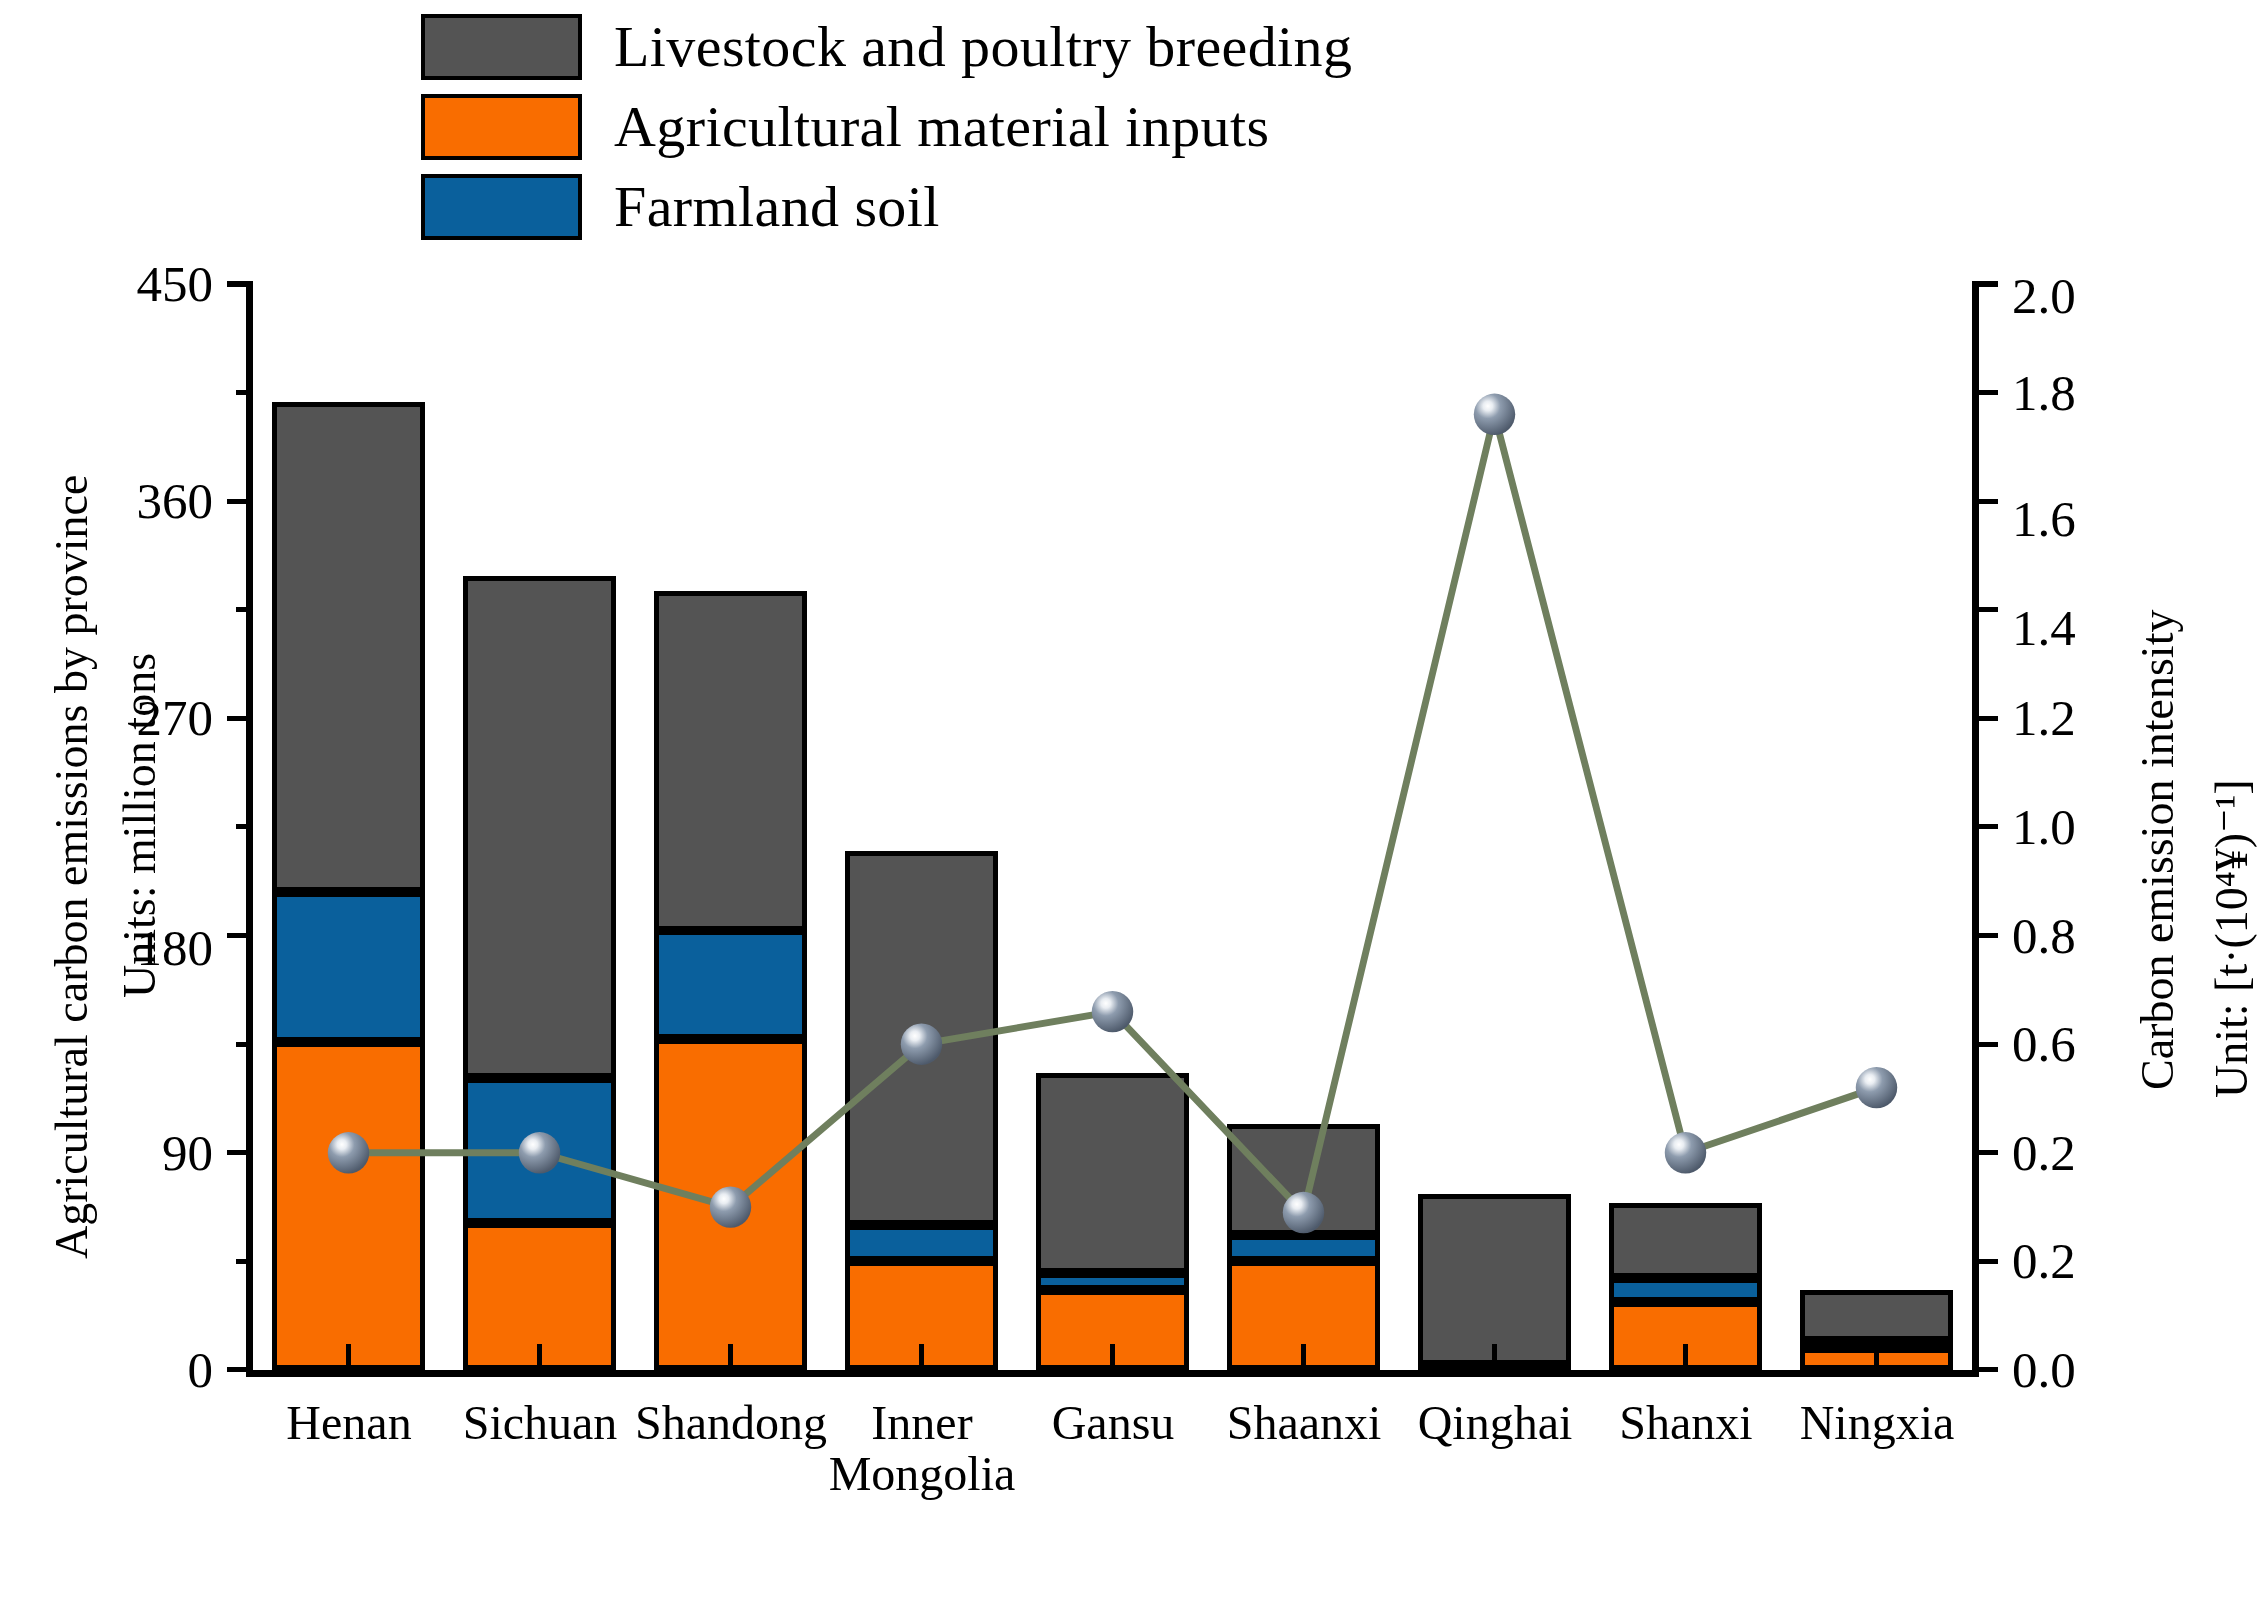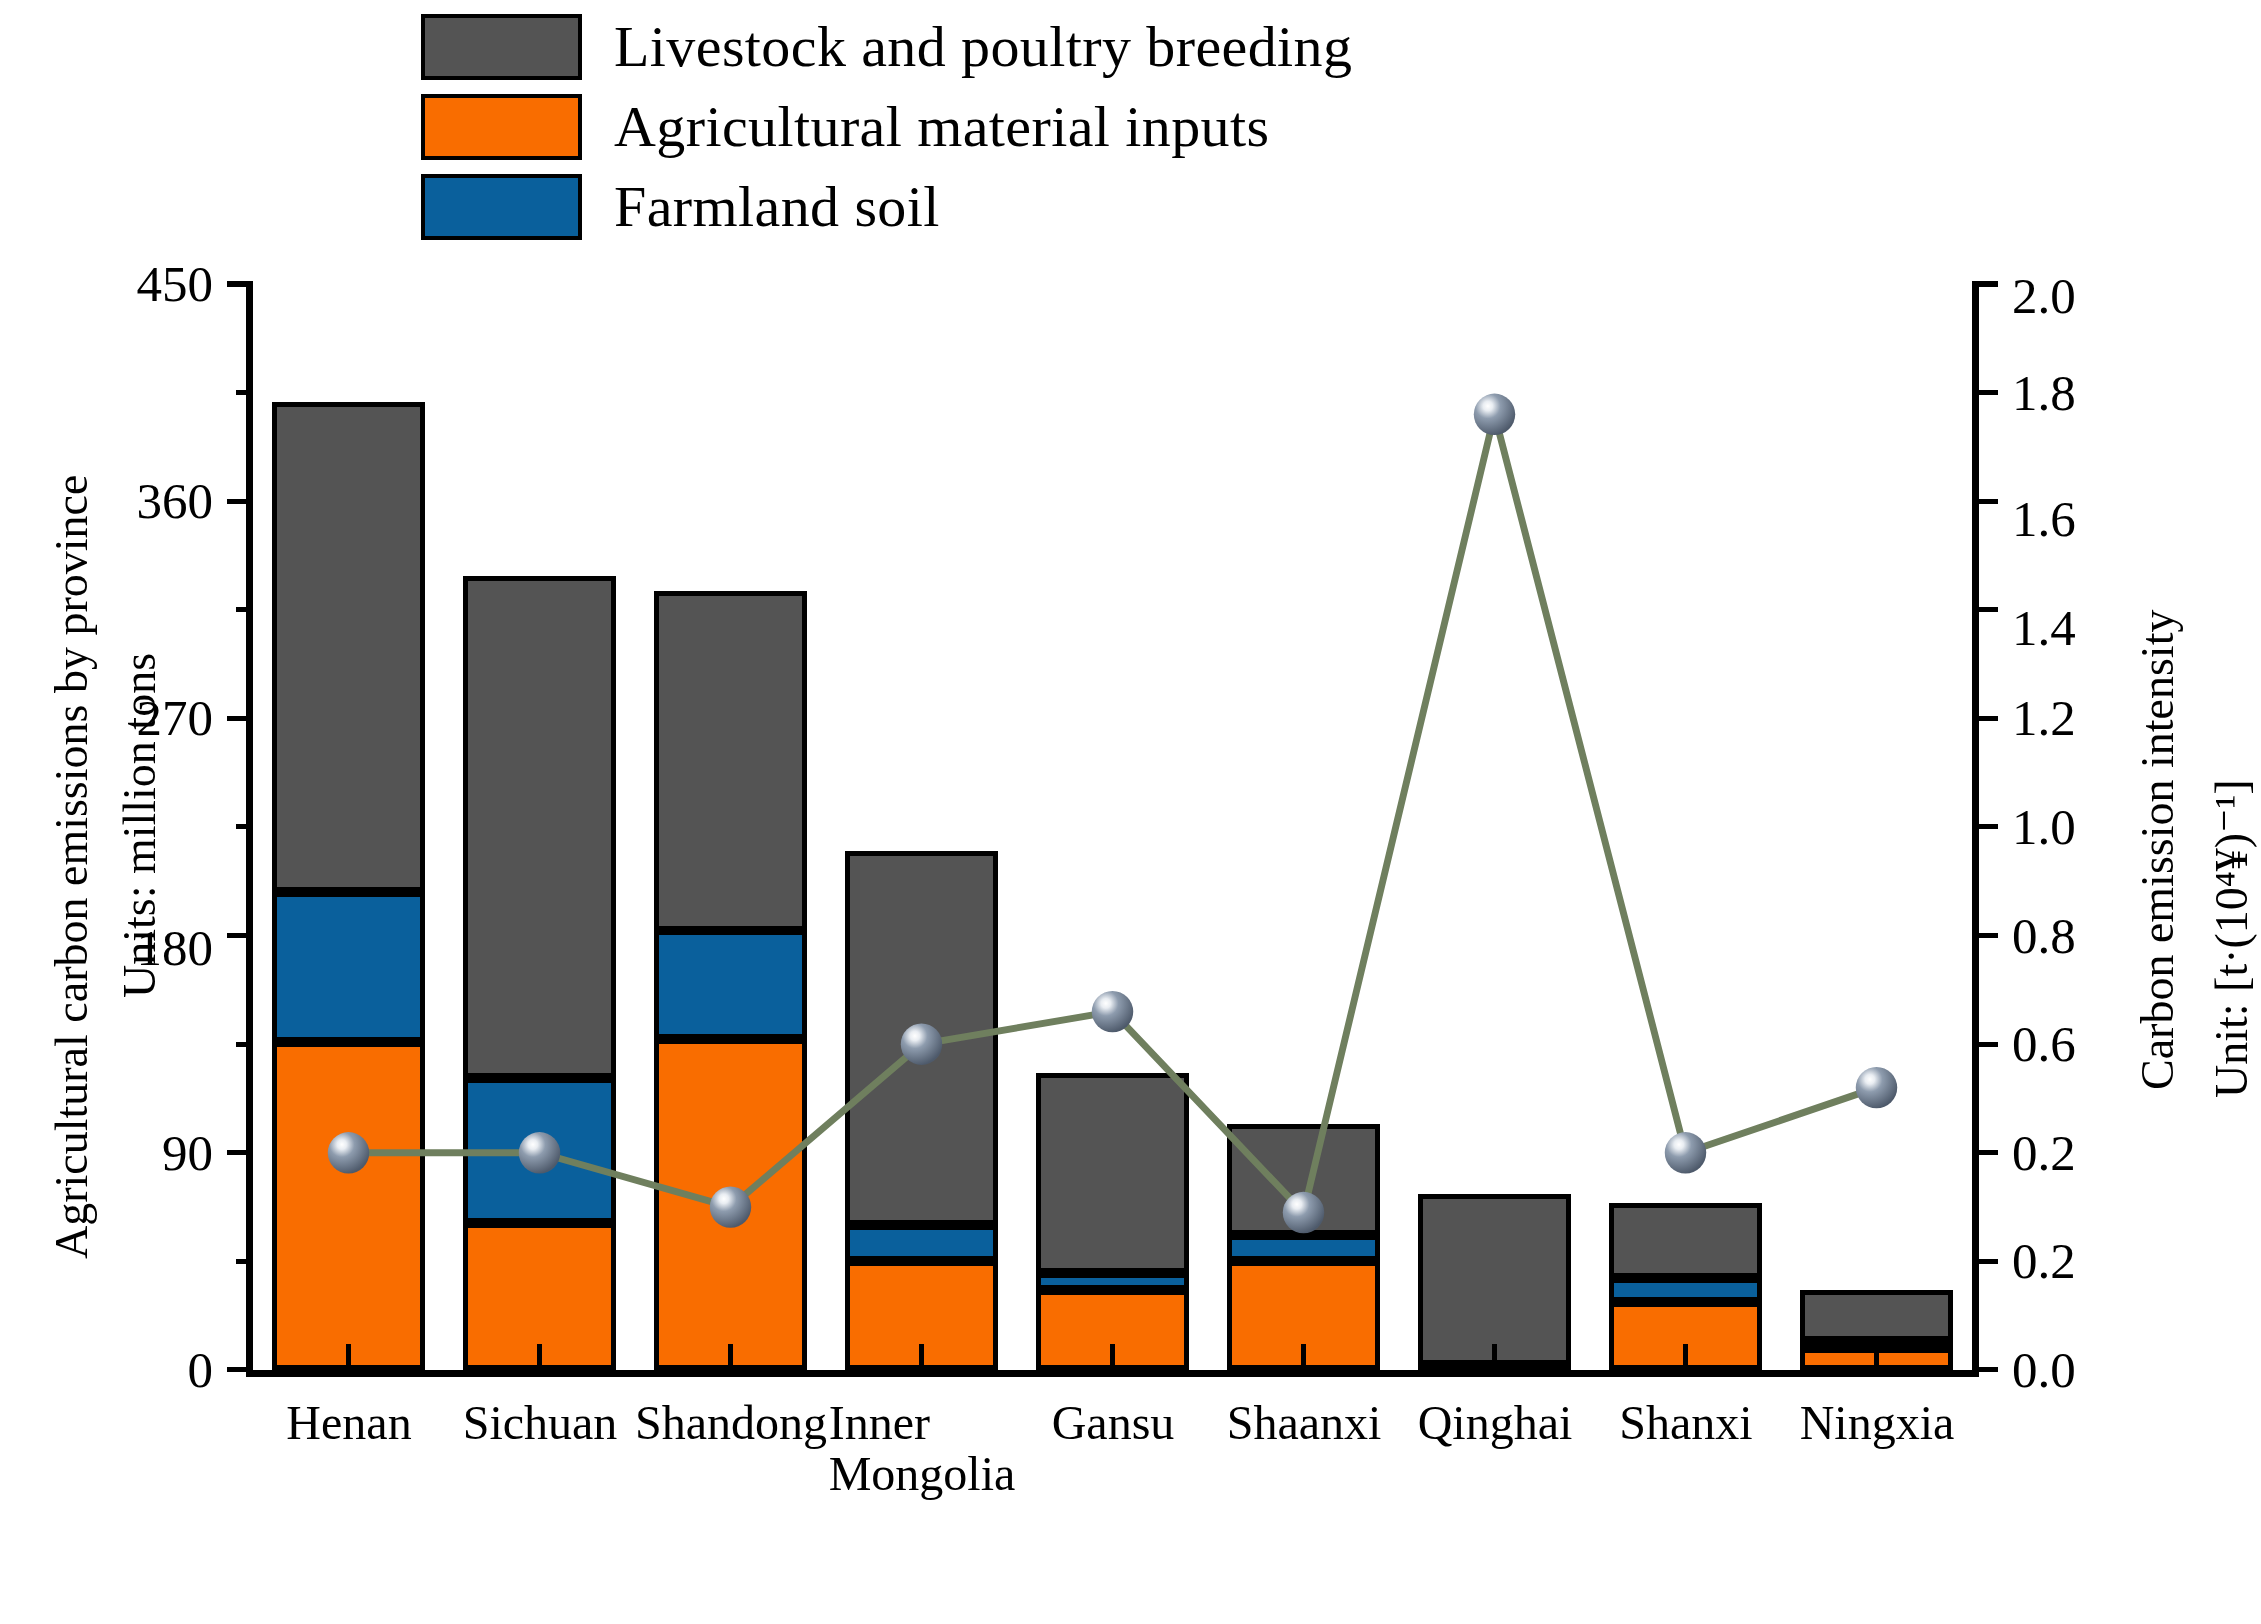--- a/index.html
+++ b/index.html
@@ -22,21 +22,21 @@
   #plot .frame-right{right:-7px;}
   #plot .frame-bottom{position:absolute;left:-7px;bottom:-7px;width:calc(100% + 14px);height:7px;background:#000;}
 
   .tick-l{position:absolute;right:100%;width:26px;height:5.4px;background:#000;}
   .tick-l.minor{width:17px;}
   .tick-r{position:absolute;left:100%;width:26px;height:5.4px;background:#000;}
   .tlab-l{position:absolute;right:100%;margin-right:40px;font-size:51px;line-height:1;transform:translateY(-50%);white-space:nowrap;}
   .tlab-r{position:absolute;left:100%;margin-left:40px;font-size:51px;line-height:1;transform:translateY(-50%);white-space:nowrap;}
 
   .xtick{position:absolute;bottom:0;width:5.4px;height:26px;background:#000;}
-  .xlab{position:absolute;top:calc(100% + 28px);transform:translateX(-50%);font-size:48px;line-height:1.06;white-space:nowrap;}
+  .xlab{position:absolute;top:calc(100% + 28px);transform:translateX(-50%);font-size:48px;line-height:1.06;text-align:center;white-space:nowrap;}
   .xlab span{display:block;}
 
   
   .bar{position:absolute;bottom:0;box-sizing:border-box;}
   .seg{position:absolute;left:0;width:100%;box-sizing:border-box;border:5.4px solid #000;}
   .seg.s0{background:#F96D00;}
   .seg.s1{background:#0A609C;}
   .seg.s2{background:#545454;}
 
   

